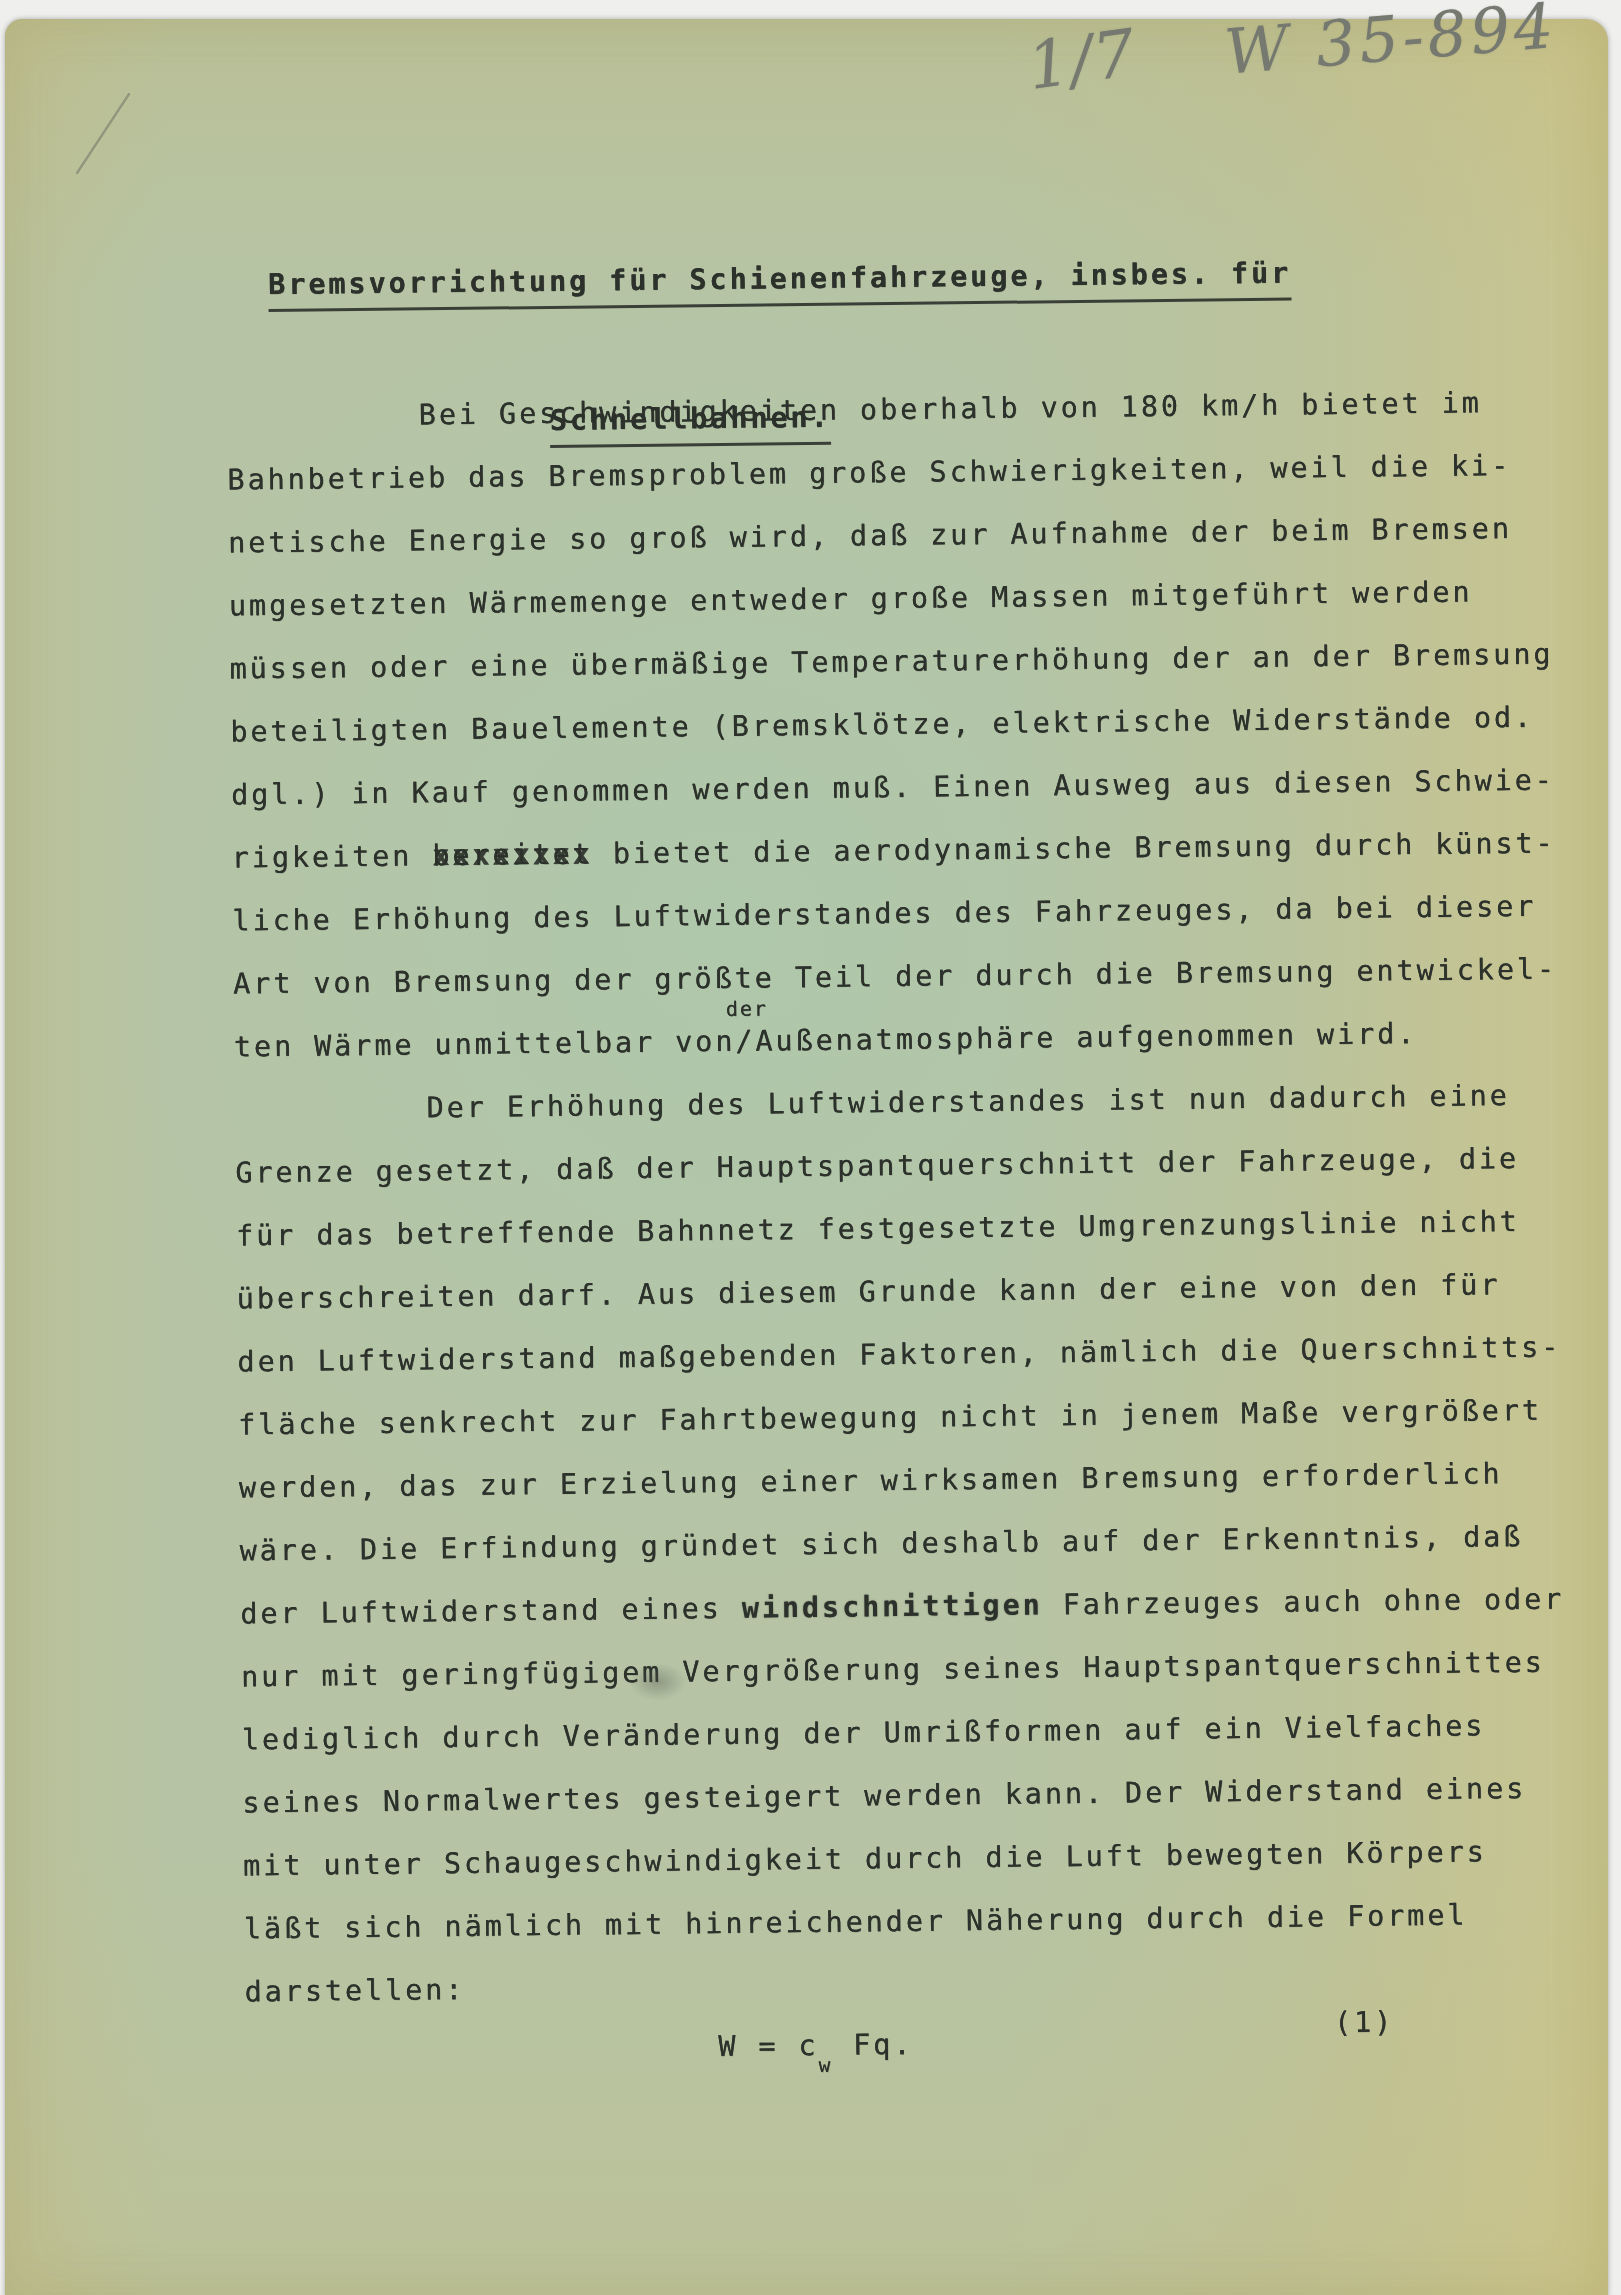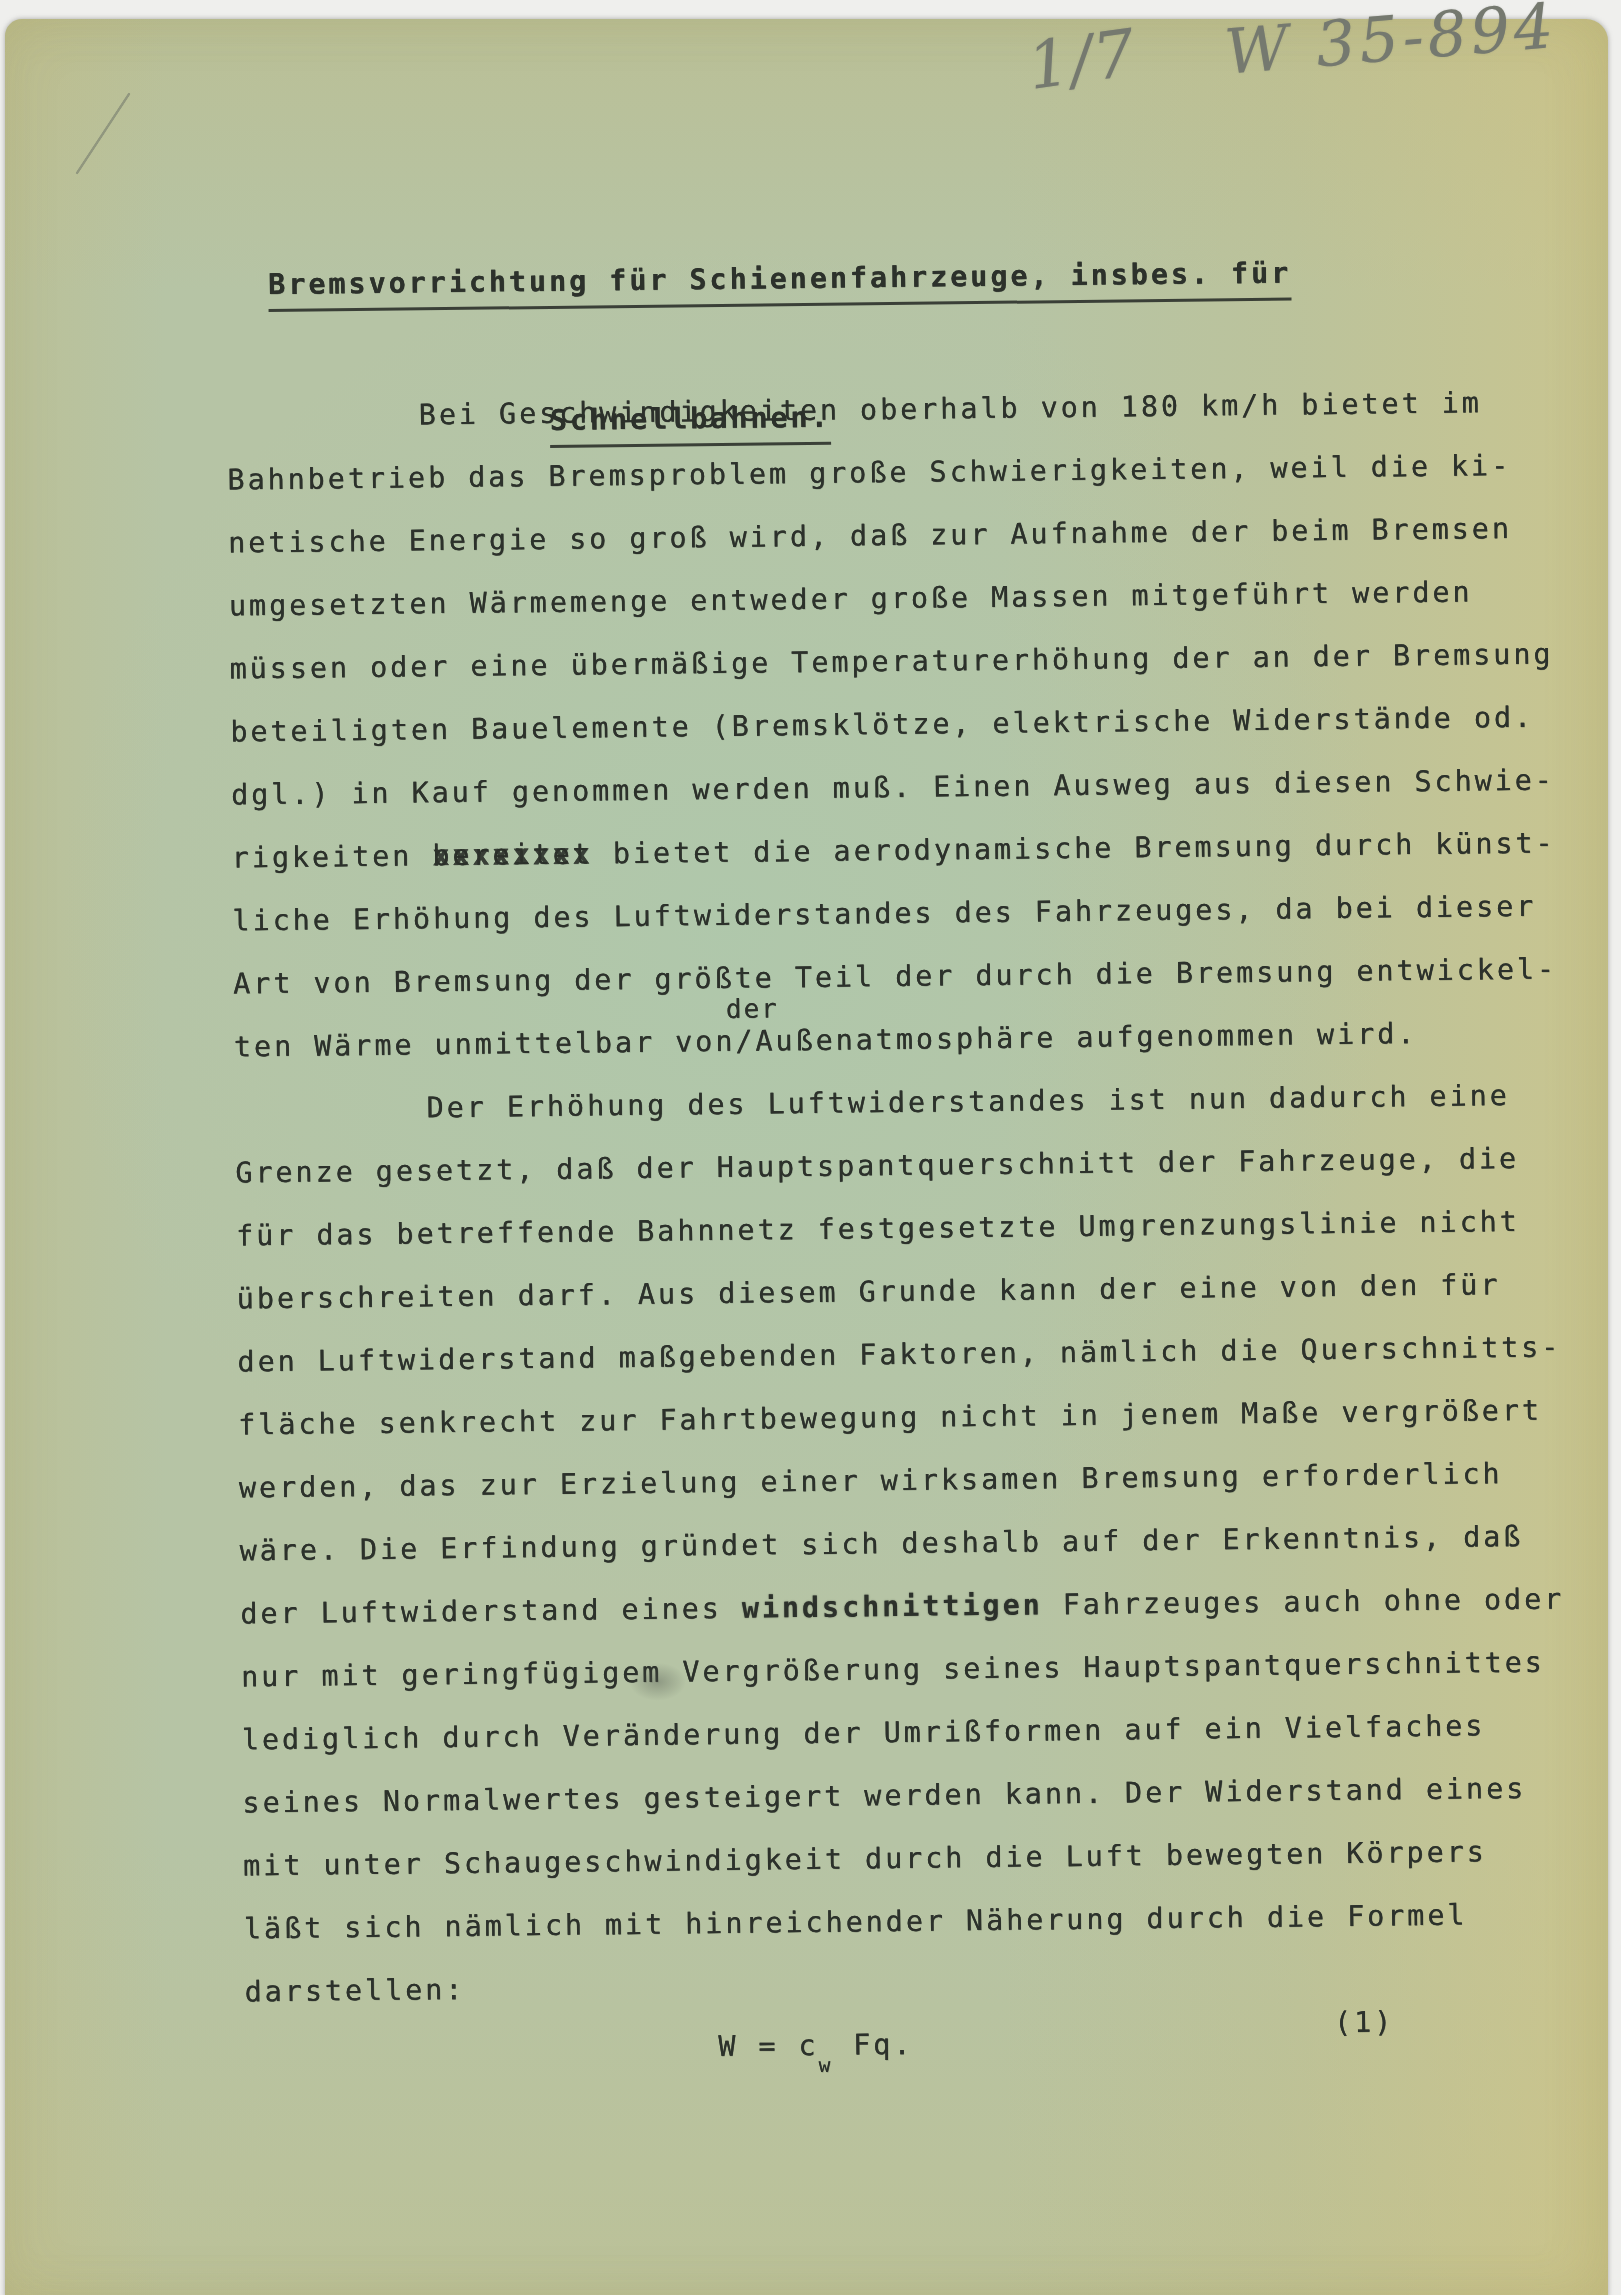--- a/index.html
+++ b/index.html
@@ -38,21 +38,21 @@
   .t2{padding-left:323px;height:73px;line-height:41px;}
   .u{border-bottom:3.2px solid rgba(44,49,43,.9);padding-bottom:8.4px;font-weight:bold;}
   .body-text{position:absolute;left:233px;top:379px;width:1335px;}
   .line{height:63px;line-height:63px;white-space:pre;}
   .indent{padding-left:192px;}
   .struck{position:relative;display:inline-block;}
   .struck .over{position:absolute;left:0;top:0;font-weight:bold;opacity:.9;}
   .ins{position:relative;}
   .ins .above{
     position:absolute;left:-9px;bottom:36px;
-    font-size:26px;letter-spacing:1.9px;line-height:26px;
+    font-size:20px;letter-spacing:1.9px;line-height:26px;
     white-space:pre;
   }
   .bolded{font-weight:bold;text-shadow:0 0 1.3px rgba(44,49,43,.7);}
   .formula-row{position:relative;height:63px;}
   .formula{position:absolute;left:473px;top:11.7px;white-space:pre;}
   .formula sub{font-size:19.4px;letter-spacing:2.9px;position:relative;top:10.4px;}
   .eq-number{position:absolute;left:1089px;top:-5.2px;white-space:pre;}
   
   .pencil{
     position:absolute;

